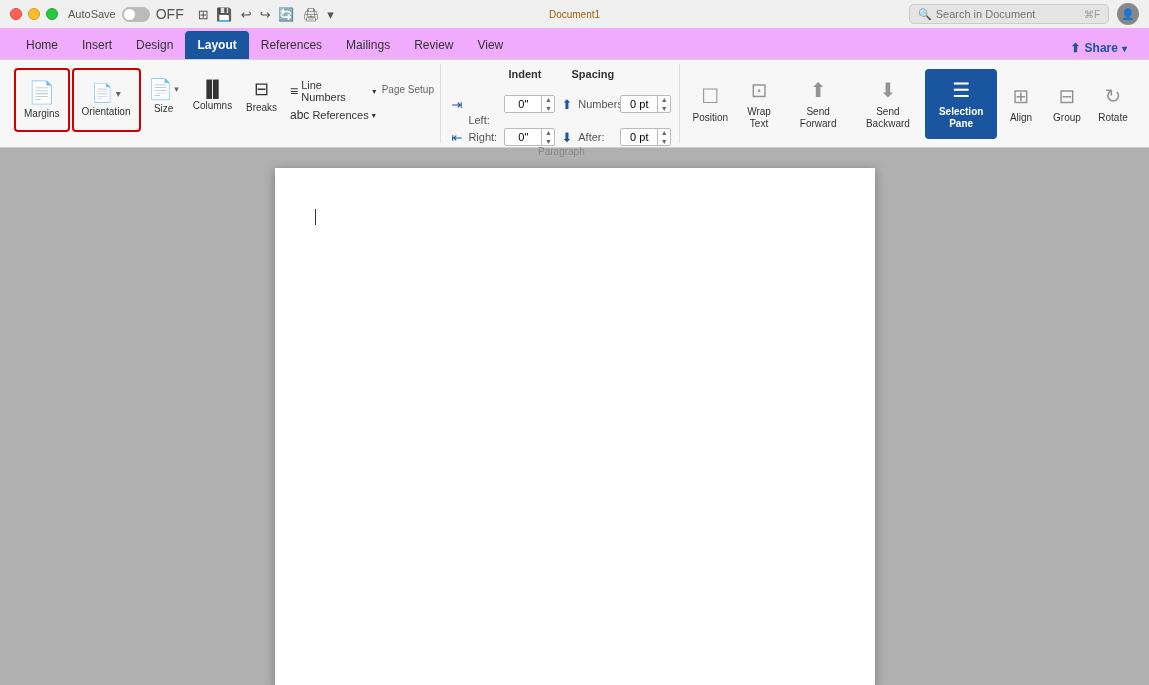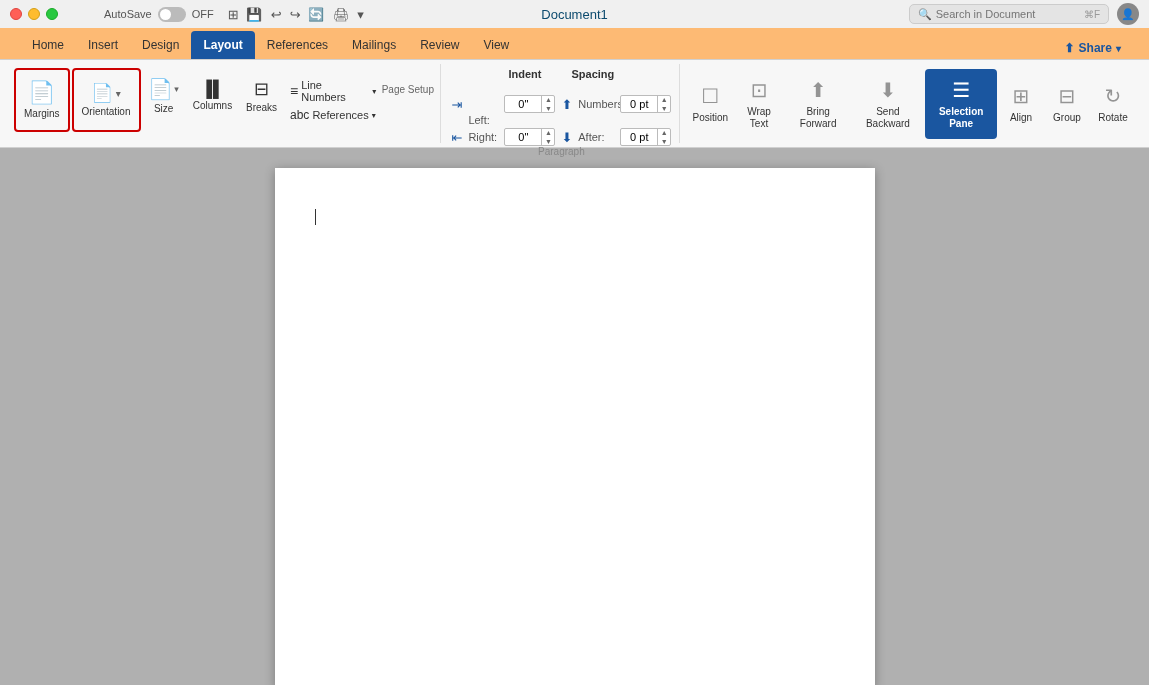--- a/index.html
+++ b/index.html
@@ -22,38 +22,38 @@
 
     .title-bar-tools { display: flex; align-items: center; gap: 6px; margin-left: 10px; font-size: 11px; color: #333; }
     .toggle-switch { display: inline-flex; align-items: center; background: #ccc; border-radius: 8px; width: 28px; height: 15px; padding: 2px; cursor: pointer; }
     .toggle-switch.off { background: #bbb; }
     .toggle-knob { width: 11px; height: 11px; border-radius: 50%; background: white; margin-left: auto; }
     .off .toggle-knob { margin-left: 0; }
 
     .toolbar-icons { display: flex; align-items: center; gap: 8px; margin-left: 8px; }
     .toolbar-icon { font-size: 13px; color: #555; cursor: pointer; }
 
-    .doc-title { position: absolute; left: 50%; transform: translateX(-50%); font-size: 13px; color: #0c4a6e; font-weight: 500; }
+    .doc-title { position: absolute; left: 50%; transform: translateX(-50%); font-size: 10px; color: #a16207; font-weight: 500; }
 
     .title-bar-right { margin-left: auto; display: flex; align-items: center; gap: 8px; }
     .search-box {
       display: flex; align-items: center;
       background: #e4e4e4; border: 1px solid #ccc; border-radius: 5px;
       padding: 2px 8px; height: 20px; width: 200px;
     }
     .search-box input { border: none; background: transparent; font-size: 11px; outline: none; width: 150px; }
     .search-icon { font-size: 11px; color: #666; margin-right: 4px; }
     .user-icon { width: 22px; height: 22px; border-radius: 50%; background: #888; display: flex; align-items: center; justify-content: center; font-size: 11px; color: white; cursor: pointer; }
 
     
     .ribbon-tabs {
-      background: #fdba74;
+      background: #f0abfc;
       display: flex;
       align-items: flex-end;
-      padding: 0 20px;
+      padding: 0 14px;
       border-bottom: 1px solid #d0d0d0;
       height: 32px;
     }
     .tab {
       padding: 5px 12px;
       font-size: 12px;
       color: #333;
       cursor: pointer;
       border-radius: 4px 4px 0 0;
       height: 28px;
@@ -209,25 +209,25 @@
 <body>
 
 <div class="title-bar">
   <div class="traffic-lights">
     <div class="traffic-light tl-red"></div>
     <div class="traffic-light tl-yellow"></div>
     <div class="traffic-light tl-green"></div>
   </div>
 
   <div class="title-bar-tools">
-    <span style="font-size:11px;color:#555;margin-left:36px;">AutoSave</span>
+    <span style="font-size:11px;color:#555;">AutoSave</span>
     <div class="toggle-switch off">
       <div class="toggle-knob"></div>
     </div>
-    <span style="font-size:11px;color:#555;">OFF</span>
+    <span style="font-size:14px;color:#555;">OFF</span>
 
     <div class="toolbar-icons">
       <span class="toolbar-icon">⊞</span>
       <span class="toolbar-icon">💾</span>
       <span class="toolbar-icon">↩</span>
       <span class="toolbar-icon">↪</span>
       <span class="toolbar-icon">🔄</span>
       <span class="toolbar-icon">🖨</span>
       <span class="toolbar-icon">▾</span>
     </div>
@@ -377,21 +377,21 @@
       <div class="arrange-label">Position</div>
     </div>
 
     <div class="arrange-btn">
       <div style="font-size:20px;opacity:0.5;">⊡</div>
       <div class="arrange-label">Wrap Text</div>
     </div>
 
     <div class="arrange-btn">
       <div style="font-size:20px;opacity:0.5;">⬆</div>
-      <div class="arrange-label">Bring Forward</div>
+      <div class="arrange-label">Send Forward</div>
     </div>
 
     <div class="arrange-btn">
       <div style="font-size:20px;opacity:0.5;">⬇</div>
       <div class="arrange-label">Send Backward</div>
     </div>
 
     <div class="arrange-btn selection-pane-btn">
       <div style="font-size:20px;color:white;">☰</div>
       <div class="arrange-label" style="color:white;font-weight:bold;">Selection Pane</div>

